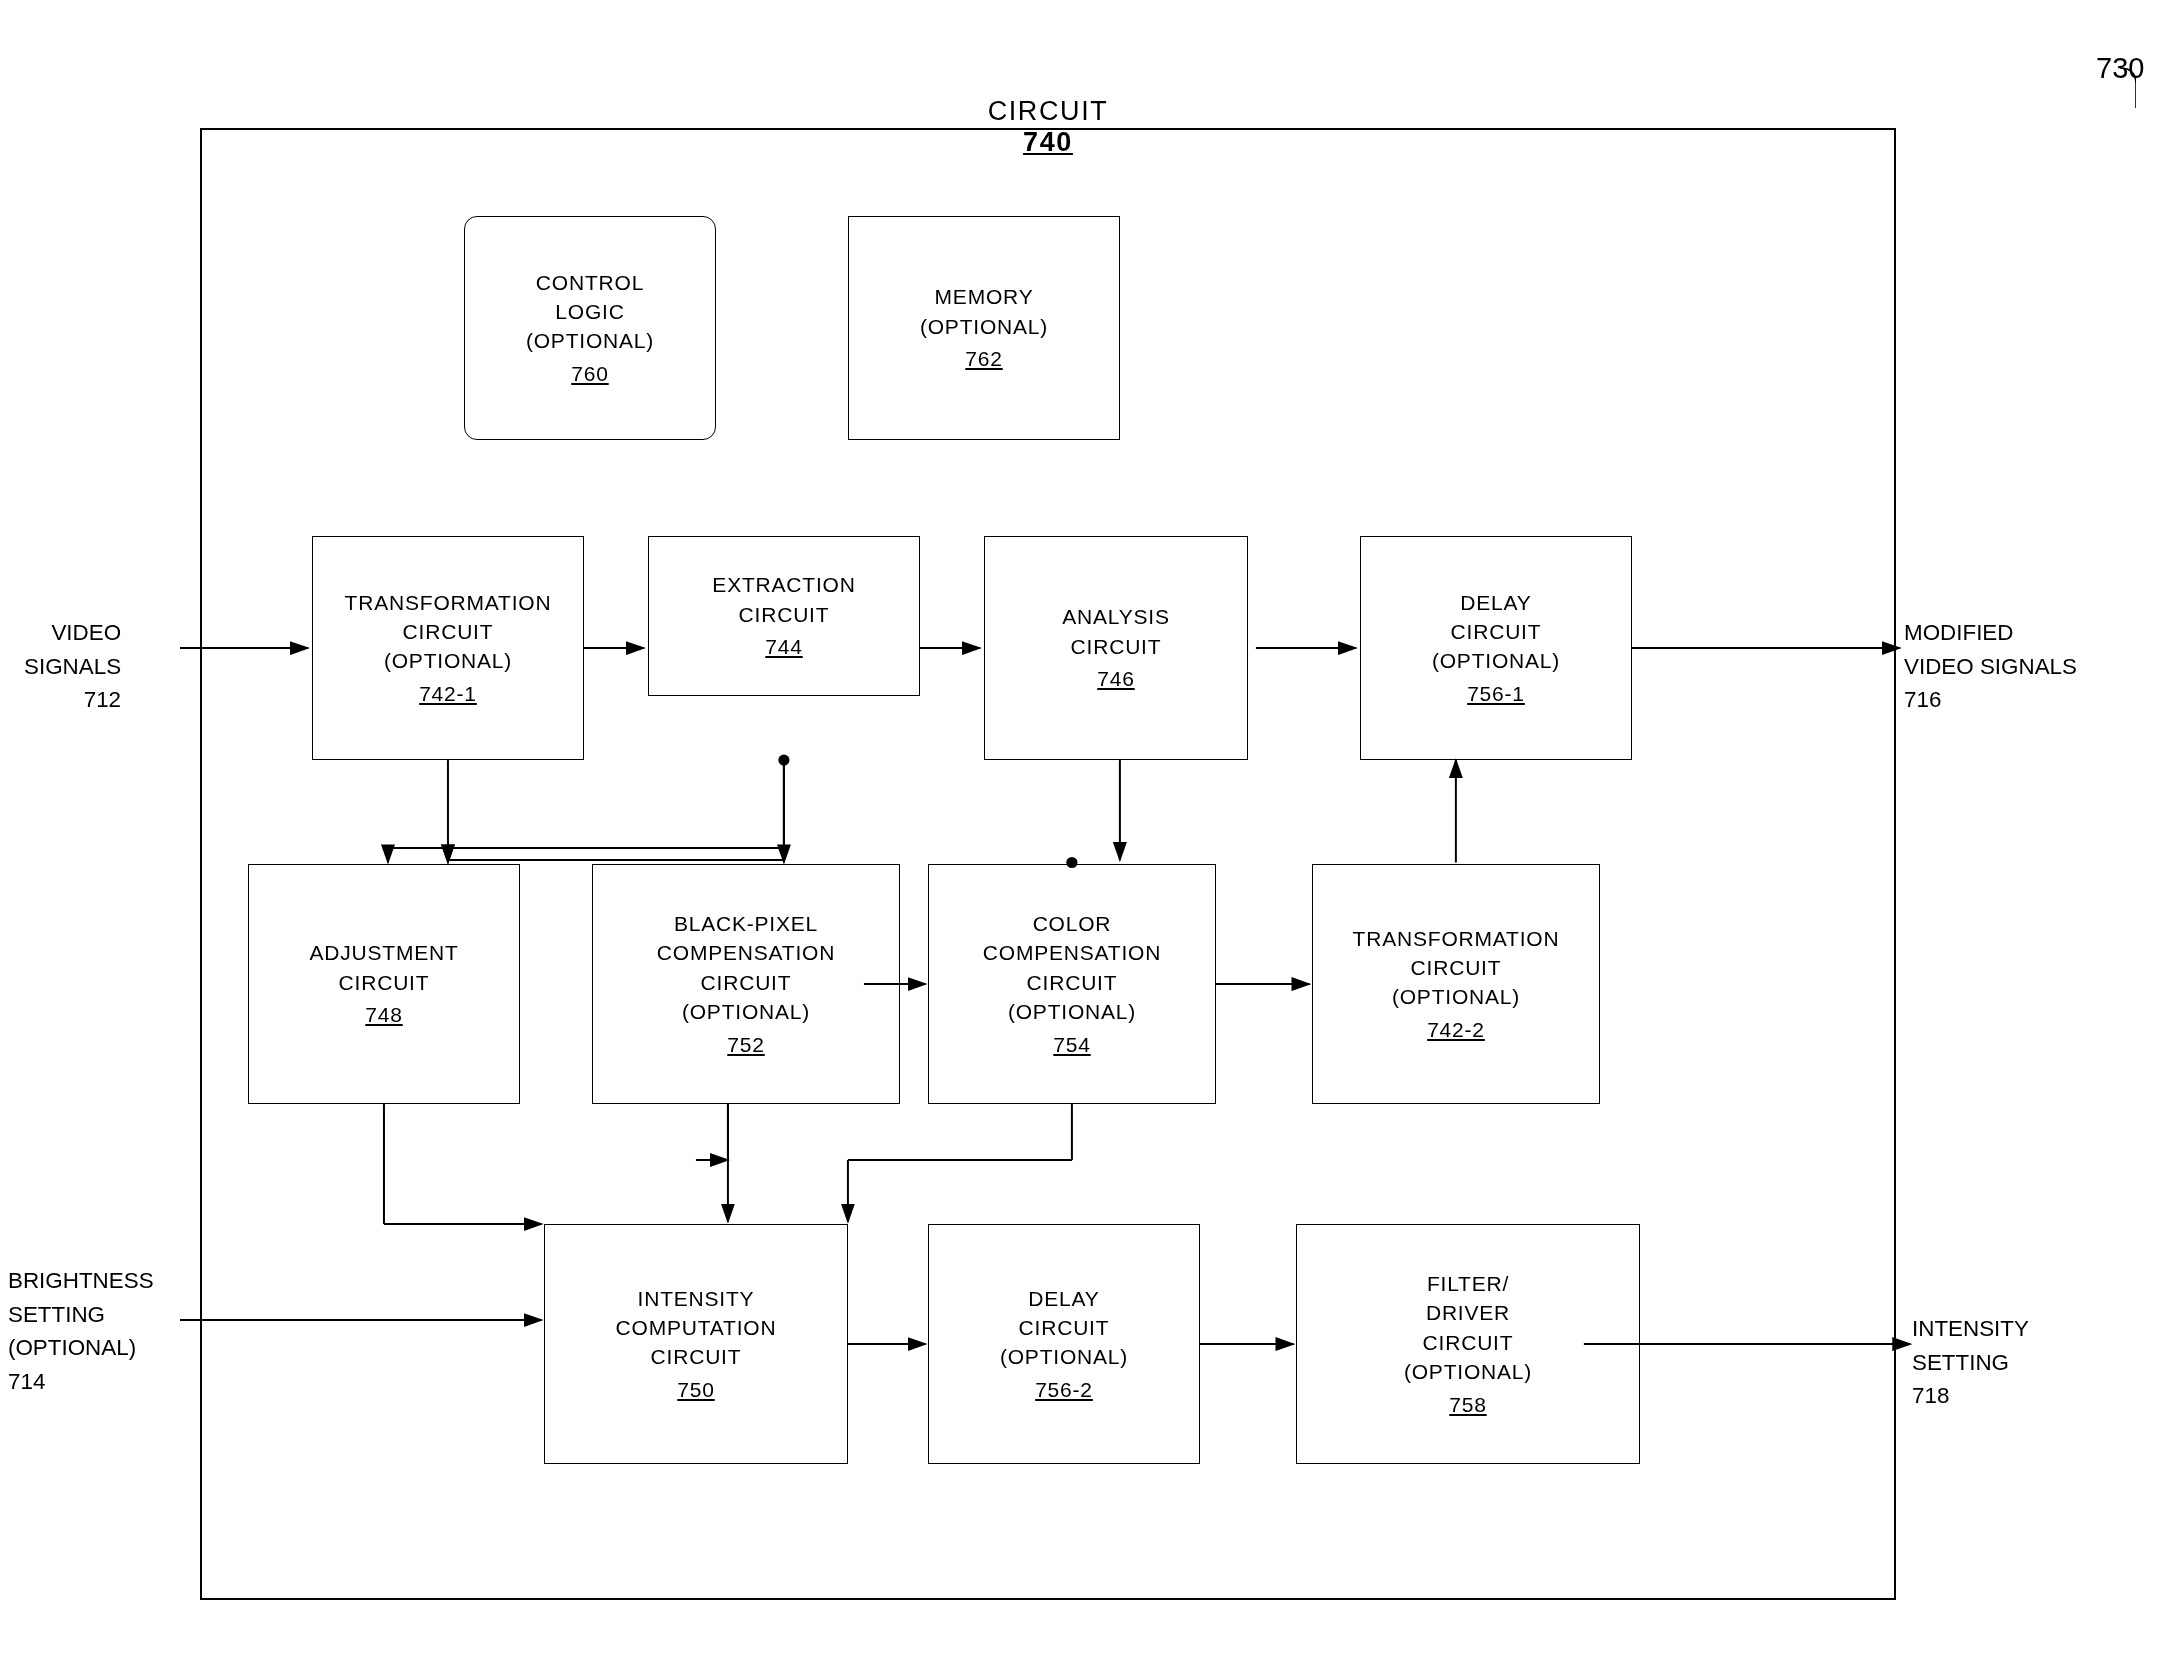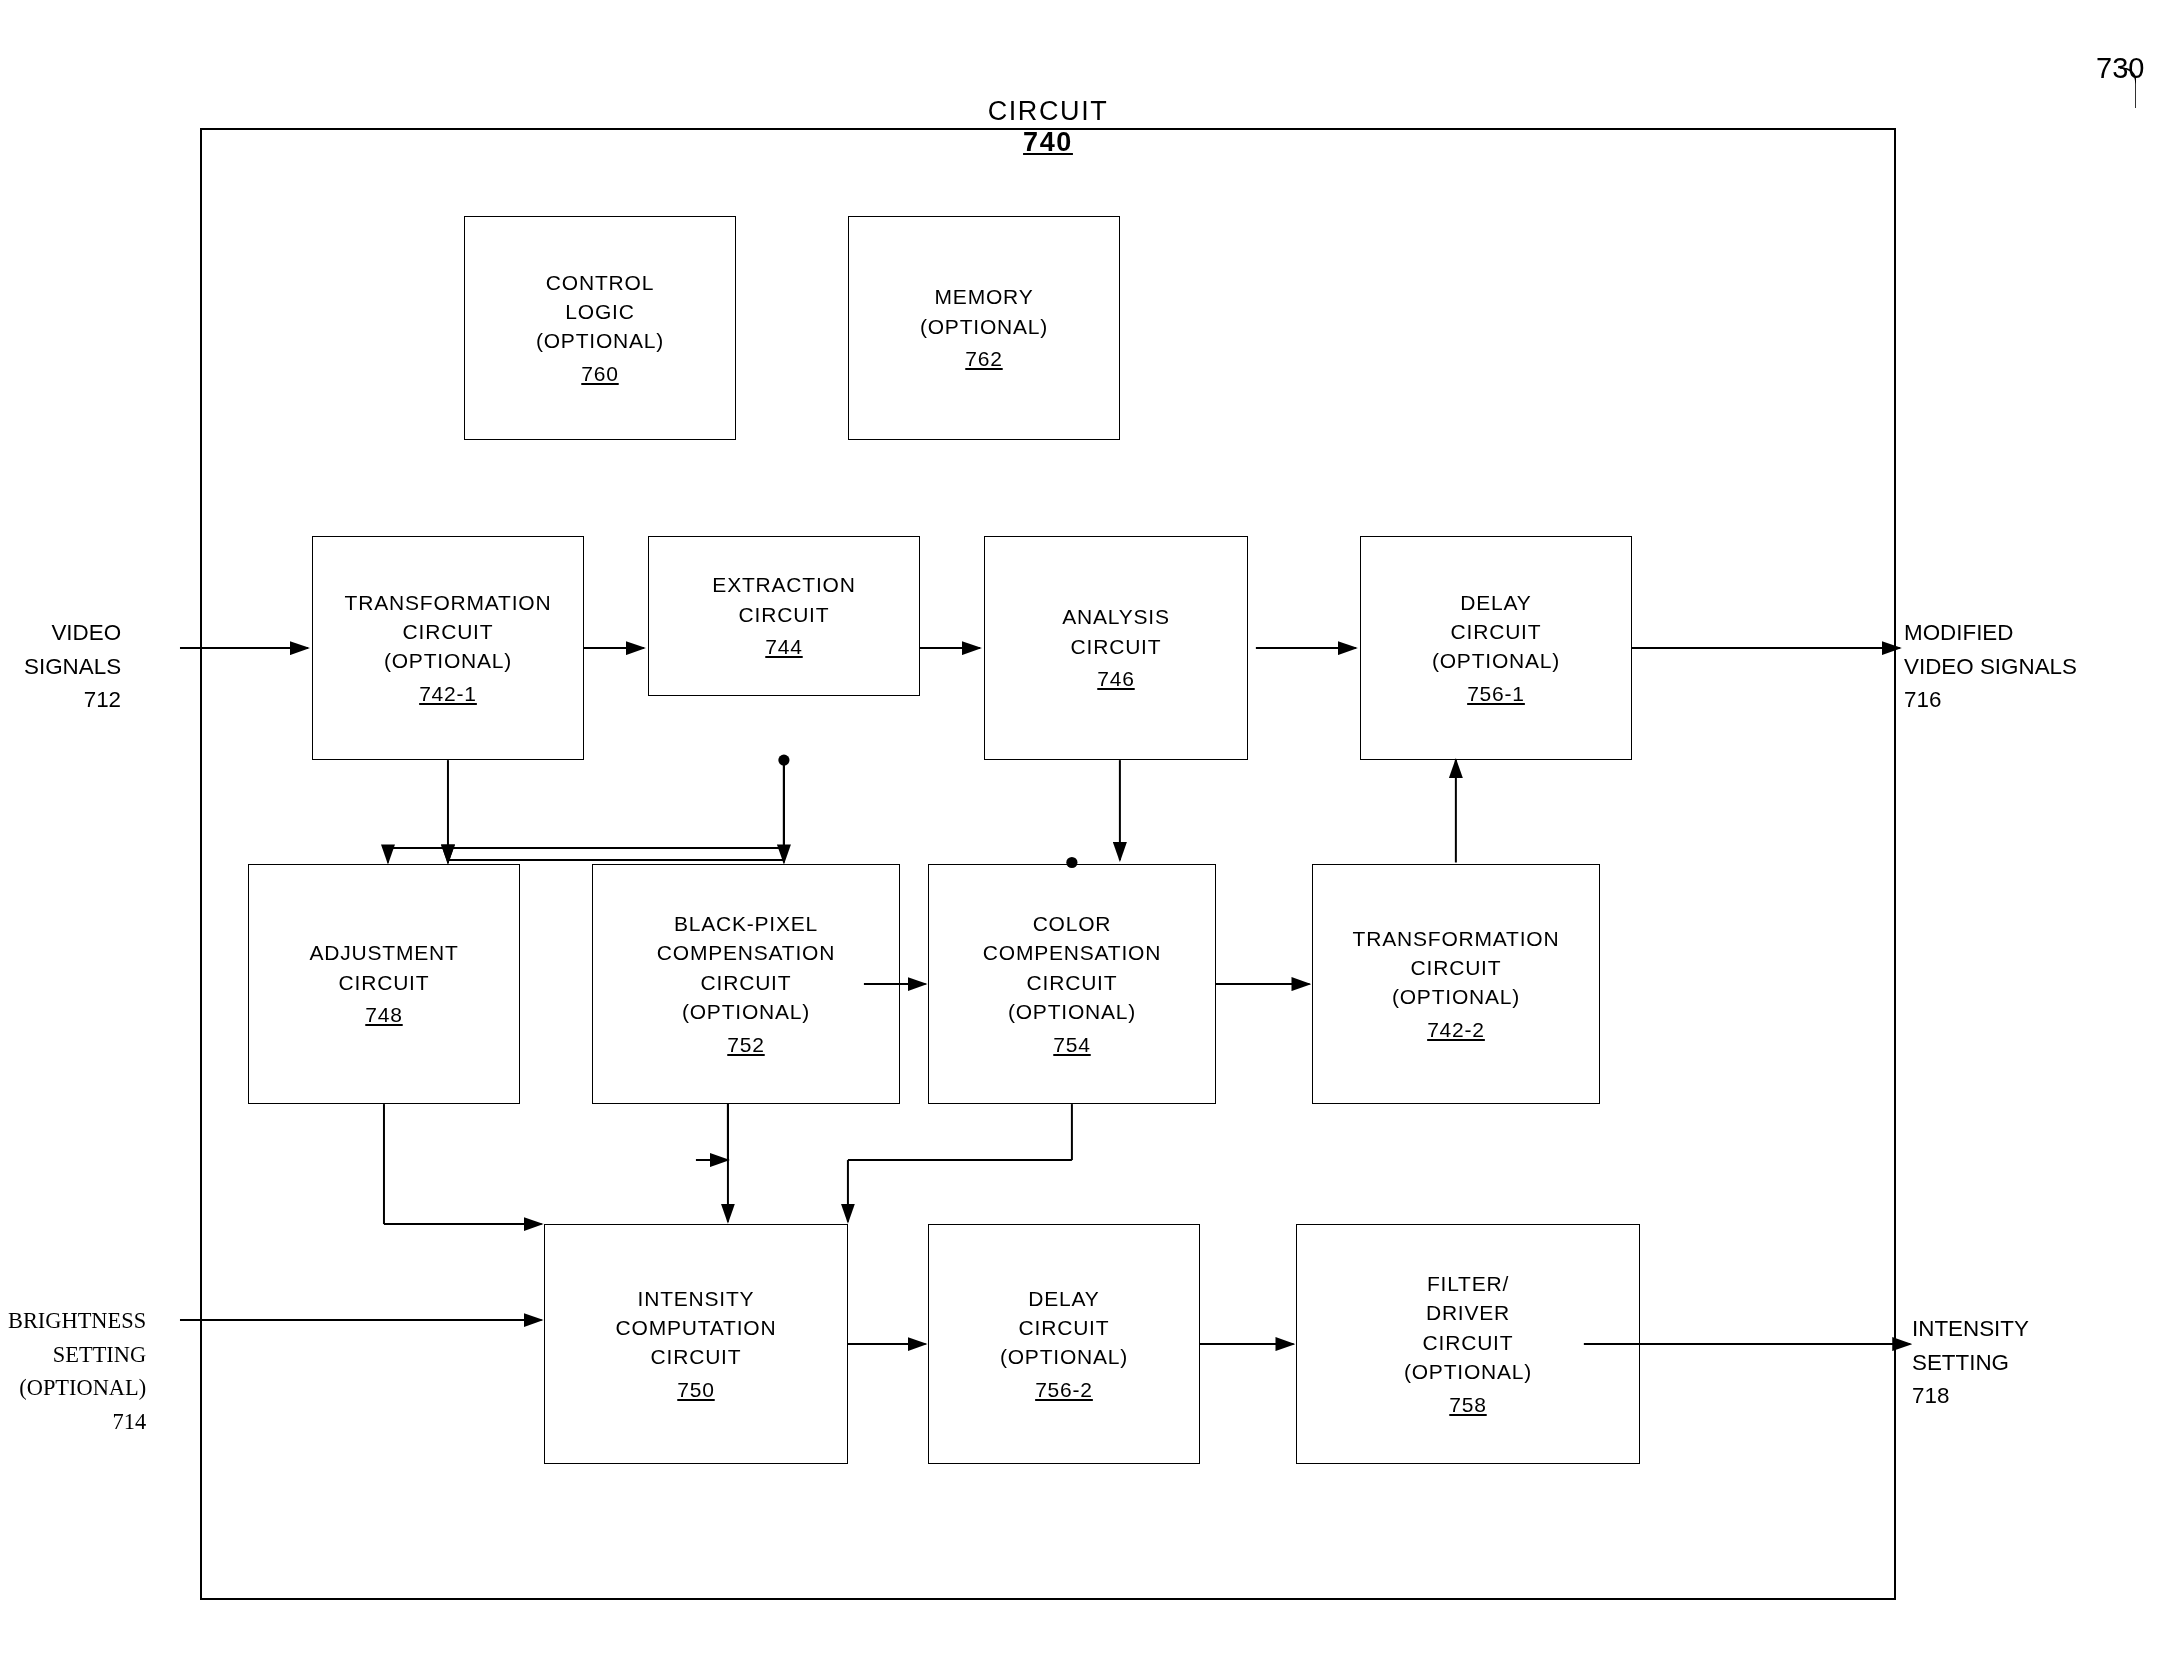--- a/index.html
+++ b/index.html
@@ -60,21 +60,21 @@
 </div>
 <span style="position:absolute; top:52px; left:2096px; font-size:29px; font-family:Arial;">730</span>
 
 <div style="position:absolute; top:128px; left:200px; width:1696px; height:1472px; border:2.4px solid #000;"></div>
 
 <div style="position:absolute; top:96px; left:200px; width:1696px; text-align:center;">
   <span style="font-size:27px; font-family:Arial; letter-spacing:1.6px;">CIRCUIT</span><br>
   <span style="font-size:27px; font-family:Arial; text-decoration:underline; letter-spacing:1.6px;font-weight:bold;">740</span>
 </div>
 
-<div class="block" style="top:216px; left:464px; width:272px; height:224px;">
+<div class="block" style="top:216px; left:464px; width:252px; height:224px;border-radius:13px;">
   <span>CONTROL<br>LOGIC<br>(OPTIONAL)</span>
   <span class="ref">760</span>
 </div>
 
 <div class="block" style="top:216px; left:800px; width:272px; height:224px;margin-left:48px;">
   <span>MEMORY<br>(OPTIONAL)</span>
   <span class="ref">762</span>
 </div>
 
 <div class="block" style="top:536px; left:312px; width:272px; height:224px;">
@@ -130,21 +130,21 @@
 <div class="block" style="top:1224px; left:1296px; width:344px; height:240px;">
   <span>FILTER/<br>DRIVER<br>CIRCUIT<br>(OPTIONAL)</span>
   <span class="ref">758</span>
 </div>
 
 <div style="position:absolute; top:616px; left:24px; text-align:right; font-size:22.4px; font-family:Arial; line-height:1.5;">
   <span>VIDEO<br>SIGNALS</span><br>
   <span>712</span>
 </div>
 
-<div style="position:absolute; top:1264px; left:8px; text-align:right; font-size:22.4px; font-family:Liberation Serif, serif; line-height:1.5;margin-top:40px;">
+<div style="position:absolute; top:1264px; left:8px; font-size:22.4px; font-family:Liberation Sans, sans-serif; line-height:1.5;">
   <span>BRIGHTNESS<br>SETTING<br>(OPTIONAL)</span><br>
   <span>714</span>
 </div>
 
 <div style="position:absolute; top:616px; left:1904px; font-size:22.4px; font-family:Arial; line-height:1.5;">
   <span>MODIFIED<br>VIDEO SIGNALS</span><br>
   <span>716</span>
 </div>
 
 <div style="position:absolute; top:1312px; left:1912px; font-size:22.4px; font-family:Arial; line-height:1.5;">

